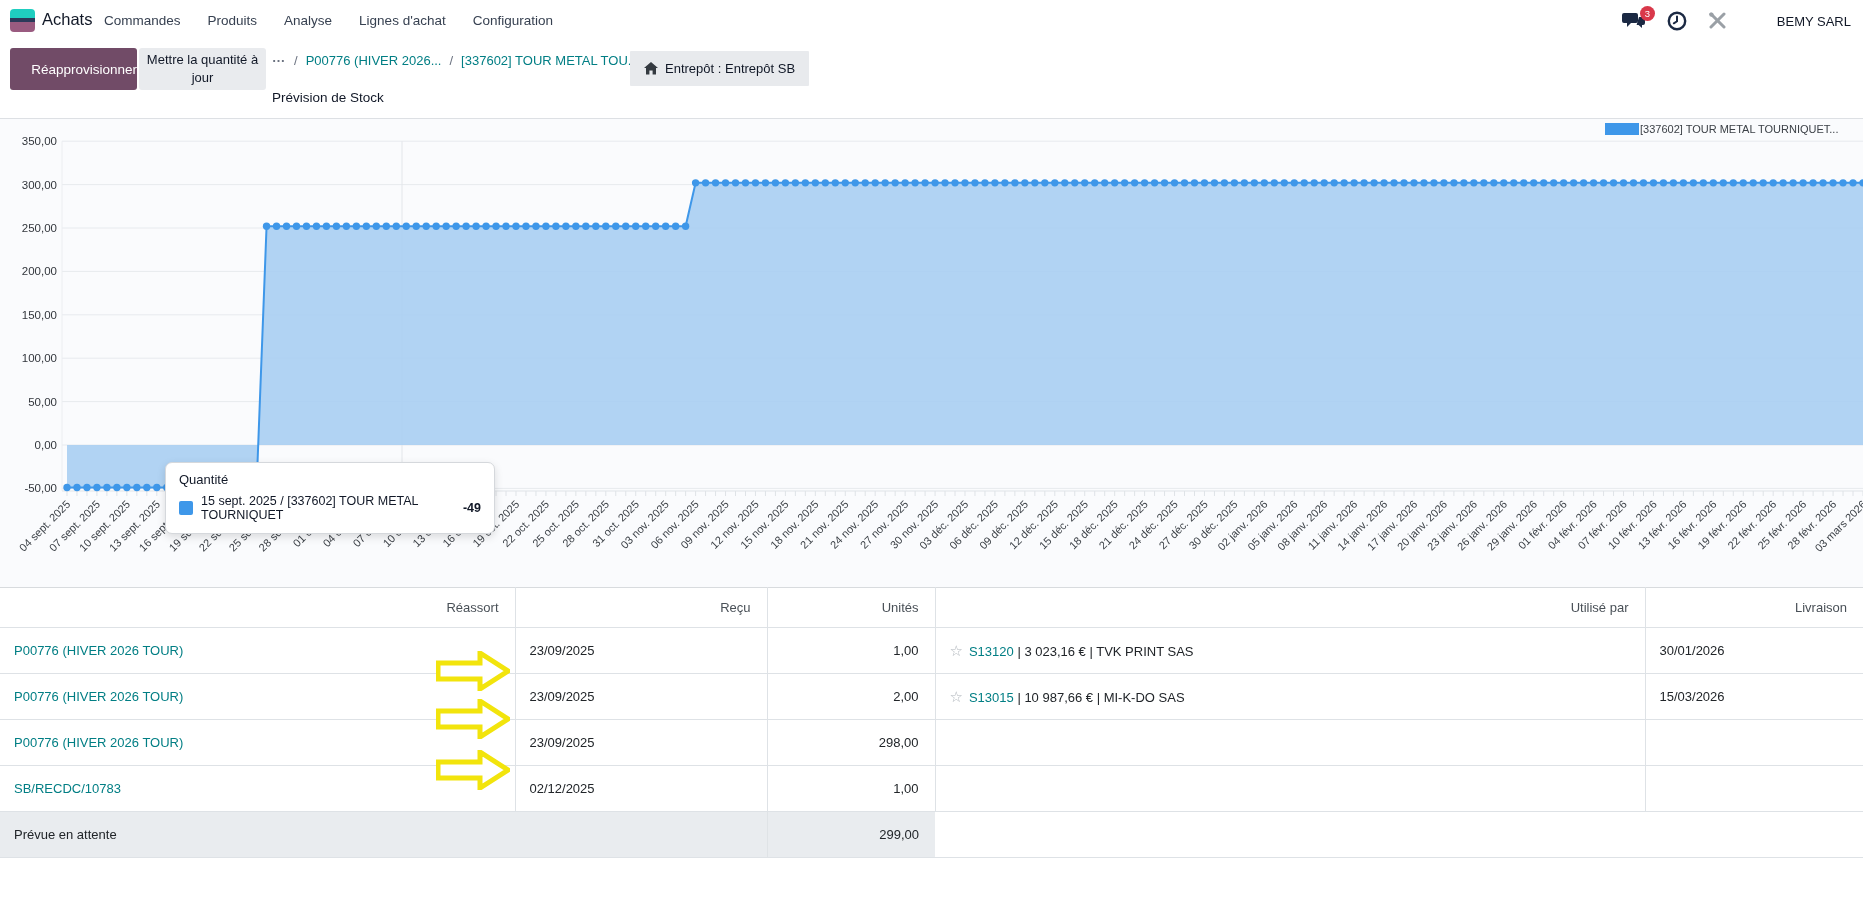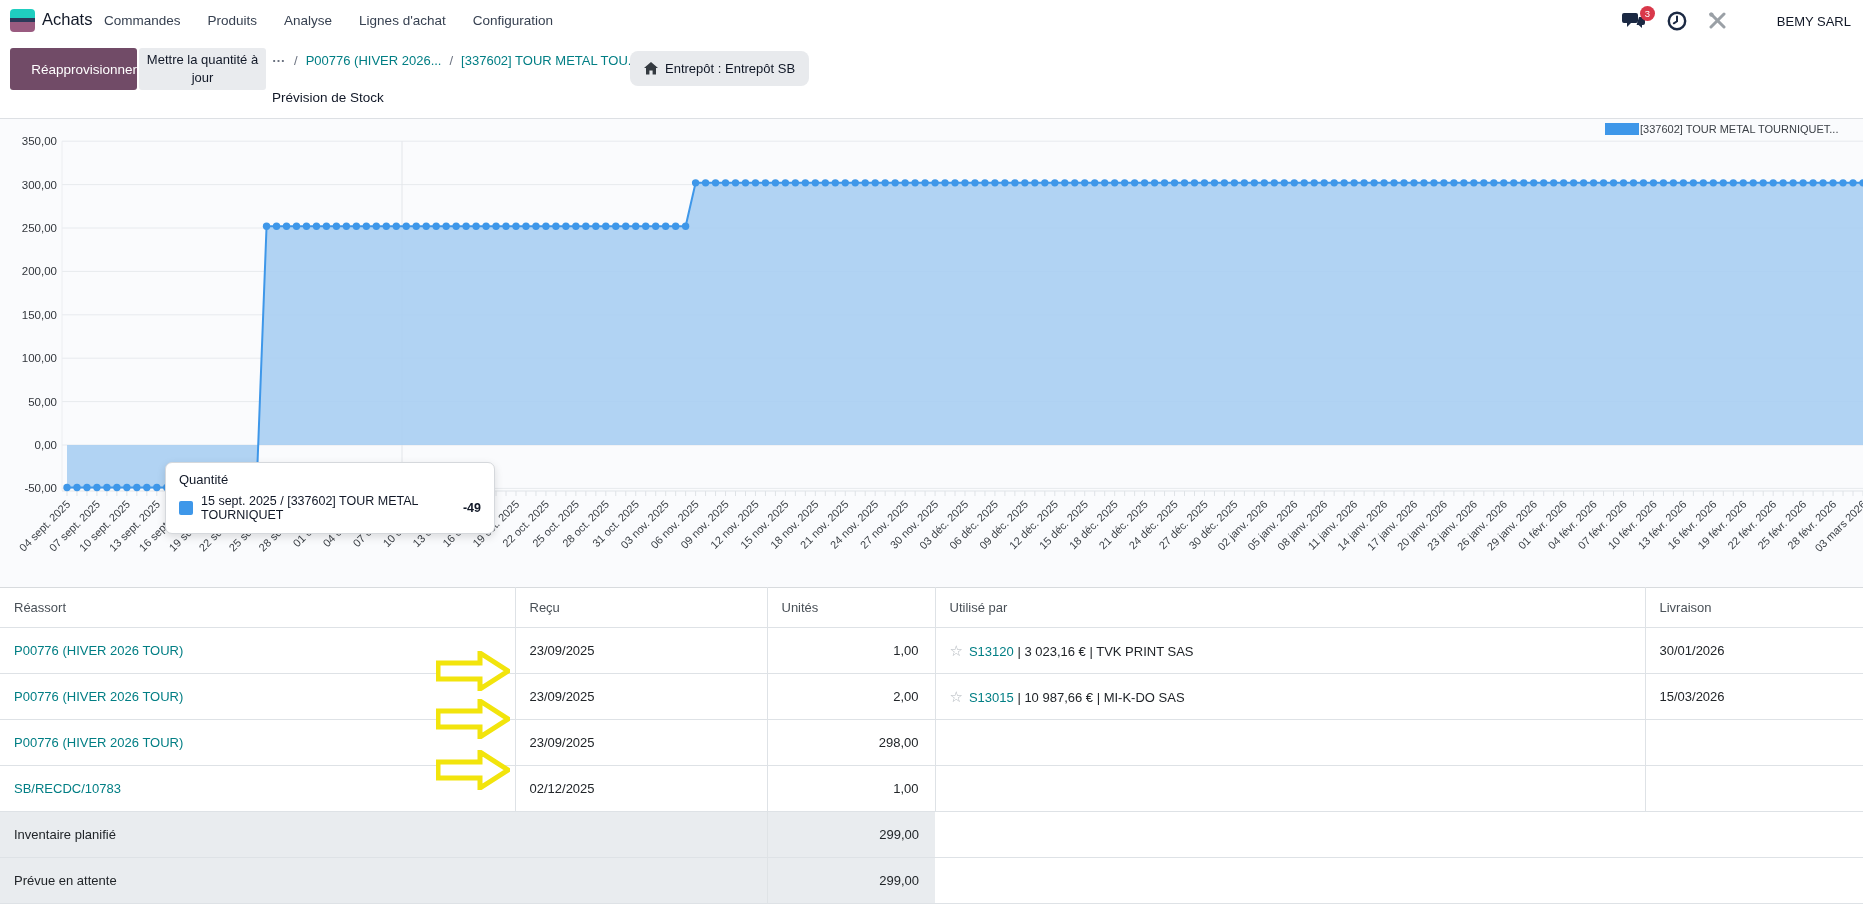--- a/index.html
+++ b/index.html
@@ -21,21 +21,21 @@
 
   
   .btn-primary { position:absolute; left:10px; top:48px; width:127px; height:42px; background:#714B67; color:#fff;
                  font-size:13.5px; border:none; border-radius:3px; cursor:pointer; font-family:inherit;text-align:right; }
   .btn-secondary { position:absolute; left:139px; top:48px; width:127px; height:42px; background:#e9ebee; color:#111827;
                    font-size:13px; border:none; border-radius:3px; cursor:pointer; font-family:inherit; line-height:1.35; }
   .breadcrumb { position:absolute; left:272px; top:53px; display:flex; align-items:center; gap:8px; font-size:13px; }
   .crumb-ellipsis { color:#6b7280; cursor:pointer; font-weight:bold; letter-spacing:1px; }
   .crumb-sep { color:#6b7280; }
   .crumb-link { color:#017e84; text-decoration:none; cursor:pointer; white-space:nowrap; }
-  .wh-badge { position:absolute; left:630px; top:51px; height:35px; background:#e8eaed; border-radius:8px;
+  .wh-badge { position:absolute; left:630px; top:51px; height:35px; background:#e8eaed; border-radius:1px;
               display:flex; align-items:center; gap:7px; padding:0 14px; font-size:13px; color:#111827; cursor:pointer; }
   .page-title { position:absolute; left:272px; top:90px; font-size:13.5px; color:#111827; }
 
   
   .chart-zone { position:absolute; left:0; top:118px; width:1863px; height:469px; background:#fafbfd; border-top:1px solid #dde0e4; }
   .legend { position:absolute; top:4px; left:1605px; display:flex; align-items:flex-start; gap:1px; white-space:nowrap;
             overflow:hidden; width:258px; cursor:pointer; }
   .legend-swatch { width:34px; height:12px; background:#3e97e9; flex:0 0 auto; }
   .legend-label { font-size:11px; color:#3c4147; }
   svg text { font-family:"Liberation Sans", sans-serif; }
@@ -44,21 +44,21 @@
   .tooltip { position:absolute; left:165px; top:462px; width:330px; background:#fff; border:1px solid #d5d8dc;
              border-radius:7px; box-shadow:0 3px 9px rgba(0,0,0,.13); padding:9px 13px 11px 13px; z-index:5; }
   .tooltip-title { font-size:13px; color:#111827; margin-bottom:7px; }
   .tooltip-row { display:flex; align-items:center; gap:8px; font-size:12.5px; color:#111827; }
   .tt-swatch { width:14px; height:14px; background:#3e97e9; border-radius:2px; flex:0 0 auto; }
   .tt-value { font-weight:bold; margin-left:6px; }
 
   
   .fc-table { position:absolute; left:0; top:587px; width:1863px; border-collapse:collapse; table-layout:fixed; font-size:13px; }
   .fc-table th, .fc-table td { padding:0 16px 0 14px; overflow:hidden; white-space:nowrap; }
-  .fc-table thead th { height:40px; font-weight:normal; color:#495057; text-align:left;
+  .fc-table thead th { height:40px; font-weight:normal; color:#495057; text-align:right;
                        border-top:1px solid #d8dbde; border-bottom:1px solid #dee2e6; }
   .fc-table tbody td { height:46px; border-bottom:1px solid #dee2e6; color:#212529; }
   .col-border { border-right:1px solid #dee2e6; }
   .num { text-align:right; }
   .t-link { color:#017e84; text-decoration:none; cursor:pointer; }
   .star { color:#b0b6bc; font-size:15px; margin-right:6px; cursor:pointer; }
   .sum-label { background:#e9ecef; border-right:1px solid #dfe3e6; }
   .sum-val { background:#e9ecef; }
   .arrow-anno { position:absolute; left:436px; width:74px; height:40px; z-index:4; pointer-events:none; }
 </style>
@@ -628,26 +628,20 @@
         <tr>
           <td class="col-border"><a class="t-link">SB/RECDC/10783</a></td>
           <td class="col-border">02/12/2025</td>
           <td class="col-border num">1,00</td>
           <td class="col-border"></td>
           <td></td>
         </tr>
       </tbody>
     <tbody>
       <tr>
-        <td colspan="2" class="sum-label">Inventaire planifié</td>
-        <td class="sum-val num">299,00</td>
-        <td></td>
-          <td></td>
-      </tr>
-      <tr>
         <td colspan="2" class="sum-label">Prévue en attente</td>
         <td class="sum-val num">299,00</td>
         <td></td>
           <td></td>
       </tr>
     </tbody>
   </table>
 
   <div class="arrow-anno" style="top:651px">
     <svg width="74" height="40" viewBox="0 0 74 40">

